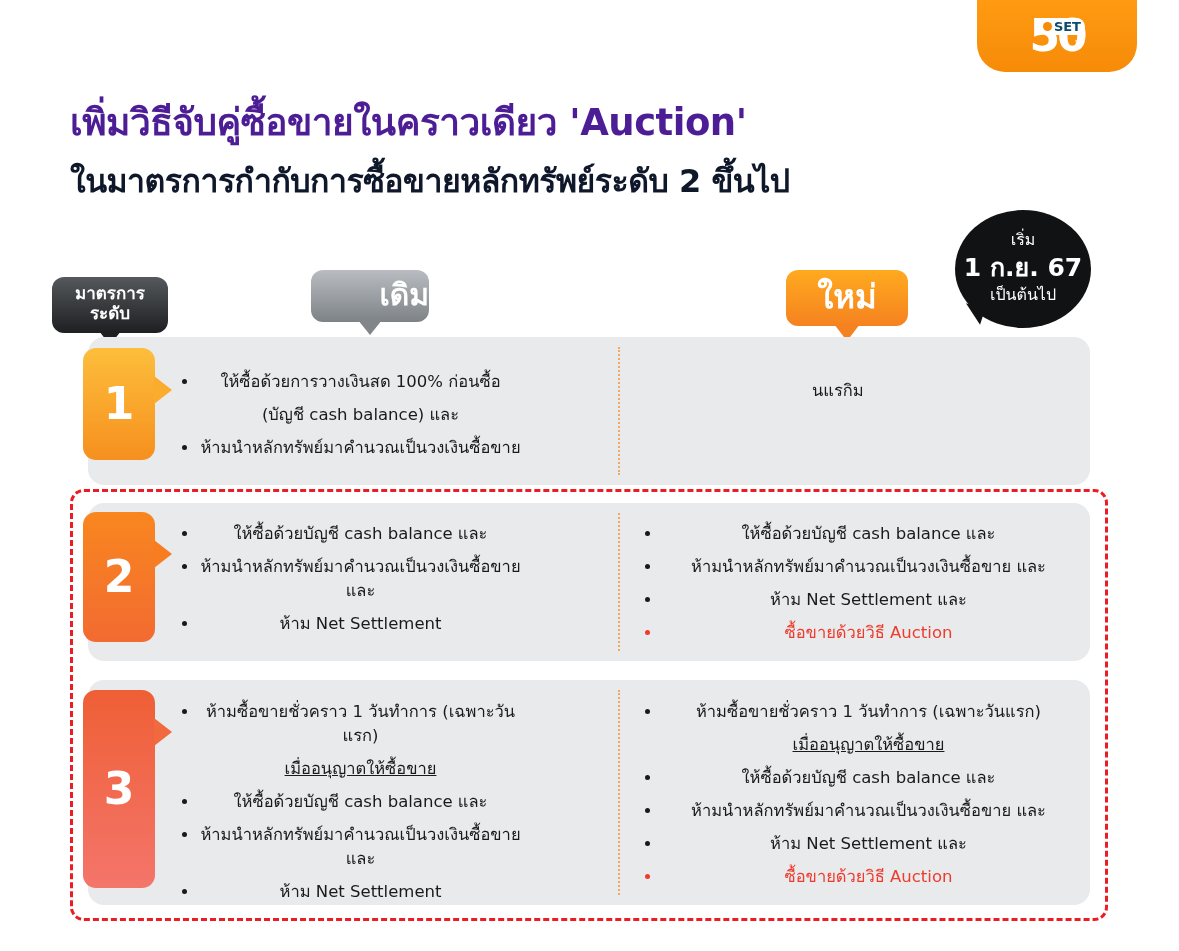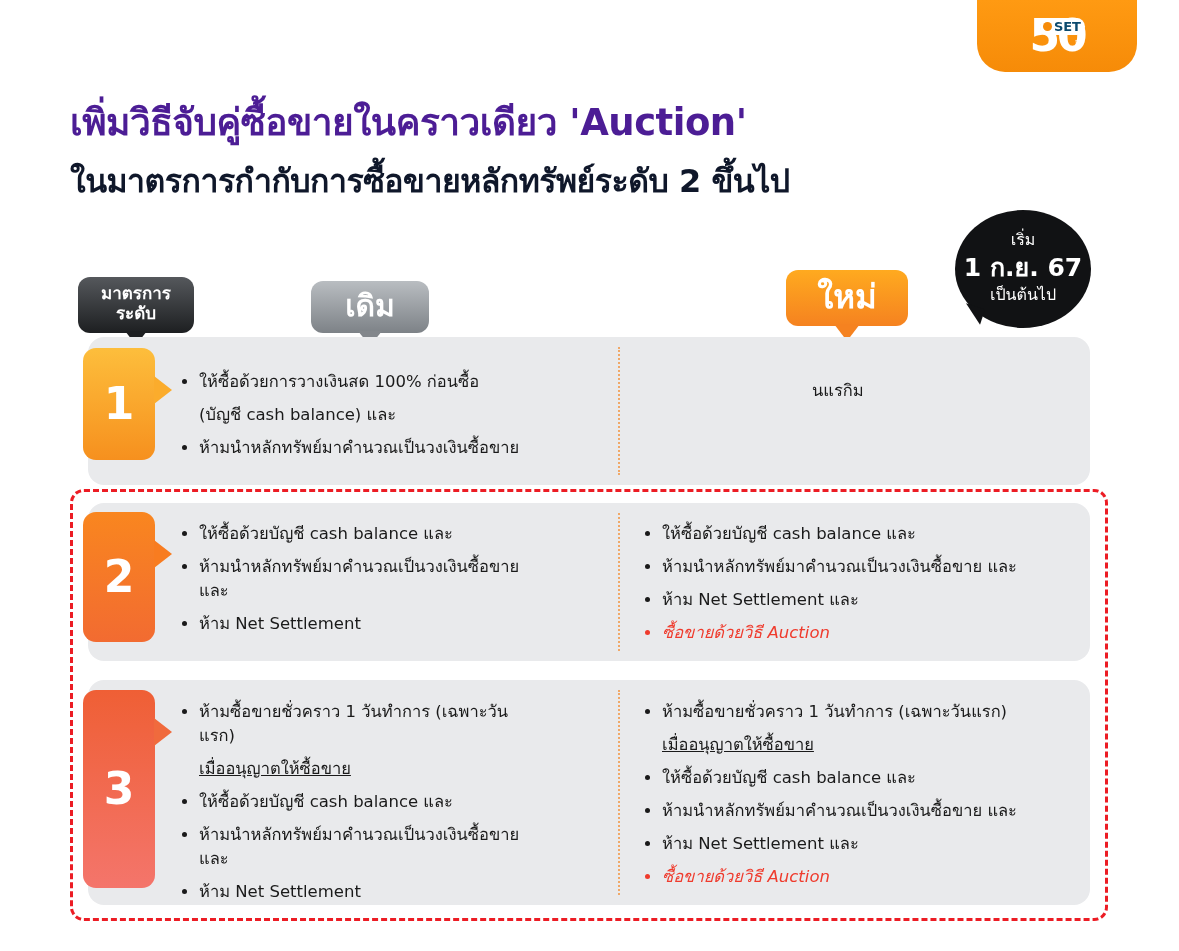--- a/index.html
+++ b/index.html
@@ -98,40 +98,40 @@
   .tab-measure {
     left: 52px;
     top: 277px;
     width: 116px;
     height: 56px;
     background: linear-gradient(180deg, #55585c 0%, #1d1f21 100%);
     font-size: 17px;
     line-height: 1.15;
     padding-top: 7px;
     box-sizing: border-box;
-    margin-left: 26px;
   }
   .tab-measure .pointer {
     position: absolute;
     left: 50%;
     bottom: -12px;
     margin-left: -11px;
     width: 0; height: 0;
     border-left: 11px solid transparent;
     border-right: 11px solid transparent;
     border-top: 14px solid #1d1f21;
   }
   .tab-old {
     left: 311px;
-    top: 281px;
+    top: 270px;
     width: 118px;
     height: 52px;
     background: linear-gradient(180deg, #b9bdc1 0%, #7d8287 100%);
     font-size: 30px;
     line-height: 50px;
+    text-align: right;
   }
   .tab-old .pointer {
     position: absolute;
     left: 50%;
     bottom: -13px;
     margin-left: -12px;
     width: 0; height: 0;
     border-left: 12px solid transparent;
     border-right: 12px solid transparent;
     border-top: 15px solid #82868b;
@@ -254,34 +254,34 @@
     padding: 0;
     list-style: none;
   }
   ul.bullets li {
     position: relative;
     padding-left: 17px;
     font-size: 16.5px;
     color: #1a1a1a;
     line-height: 1.45;
     margin-bottom: 9px;
+    text-align: center;
   }
   ul.bullets li:before {
     content: "";
     position: absolute;
     left: 0;
     top: 9px;
     width: 5px;
     height: 5px;
     border-radius: 50%;
     background: #1a1a1a;
   }
   ul.bullets li.red {
     color: #ef3b2d;
-    font-style: italic;
   }
   ul.bullets li.red:before { background: #ef3b2d; }
   ul.bullets li .underline { text-decoration: underline; }
   ul.bullets li.nobullet { padding-left: 17px; }
   ul.bullets li.nobullet:before { display: none; }
 
   .plain-text {
     position: absolute;
     font-size: 16.5px;
     color: #1a1a1a;

